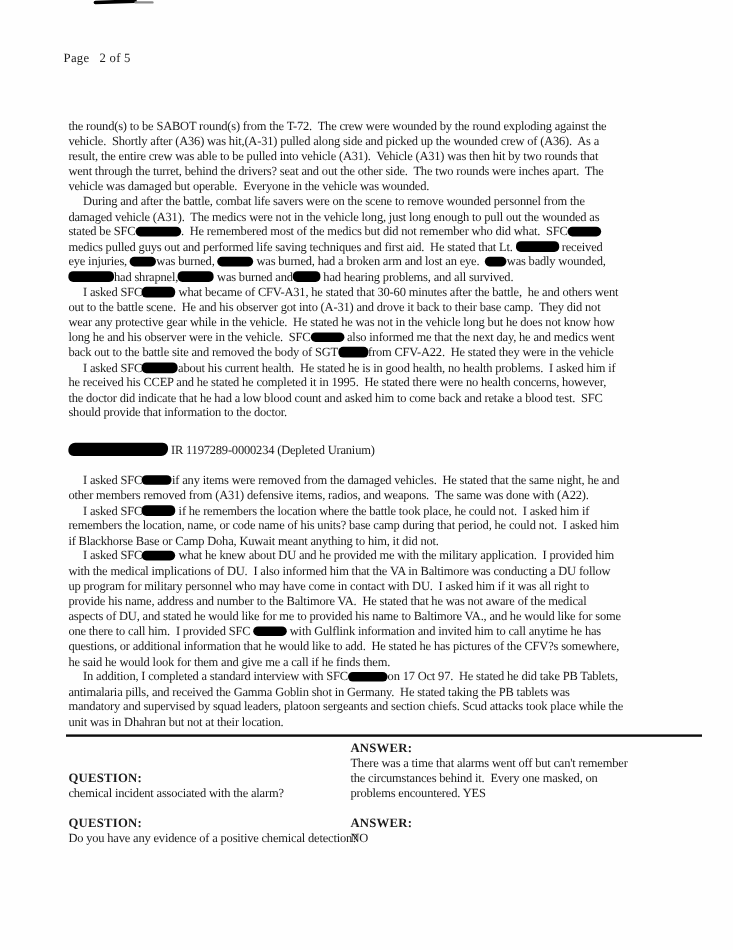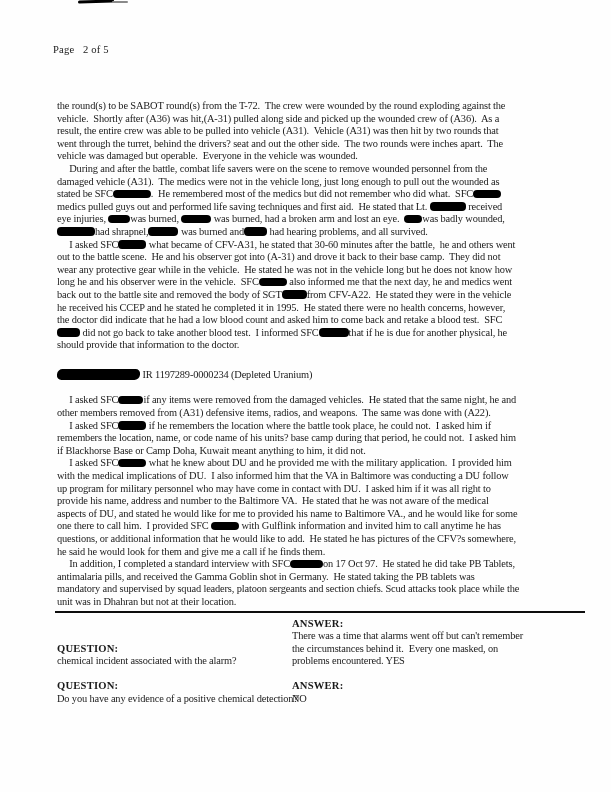--- a/index.html
+++ b/index.html
@@ -82,23 +82,23 @@
           <div class="line"><span class="redact" style="width: 38px;"></span>had shrapnel,<span class="redact" style="width: 30px;"></span> was burned and<span class="redact" style="width: 23px;"></span> had hearing problems, and all survived.</div>
         </div>
         <div class="block block-para">
           <div class="line">     I asked SFC<span class="redact" style="width: 28px;"></span> what became of CFV-A31, he stated that 30-60 minutes after the battle,  he and others went</div>
           <div class="line">out to the battle scene.  He and his observer got into (A-31) and drove it back to their base camp.  They did not</div>
           <div class="line">wear any protective gear while in the vehicle.  He stated he was not in the vehicle long but he does not know how</div>
           <div class="line">long he and his observer were in the vehicle.  SFC<span class="redact" style="width: 28px;"></span> also informed me that the next day, he and medics went</div>
           <div class="line">back out to the battle site and removed the body of SGT<span class="redact" style="width: 25px;"></span>from CFV-A22.  He stated they were in the vehicle</div>
         </div>
         <div class="block block-para">
+          <div class="line">     I asked SFC<span class="redact" style="width: 30px;"></span>about his current health.  He stated he is in good health, no health problems.  I asked him if</div>
           <div class="line">he received his CCEP and he stated he completed it in 1995.  He stated there were no health concerns, however,</div>
           <div class="line">the doctor did indicate that he had a low blood count and asked him to come back and retake a blood test.  SFC</div>
-          <div class="line"><span class="redact" style="width: 23px;"></span> did not go back to take another blood test.  I informed SFC<span class="redact" style="width: 30px;"></span>that if he is due for another physical, he</div>
           <div class="line">should provide that information to the doctor.</div>
         </div>
         <div class="block block-heading">
           <div class="line"><span class="redact" style="width: 83px;"></span> IR 1197289-0000234 (Depleted Uranium)</div>
         </div>
         <div class="block block-para">
           <div class="line">     I asked SFC<span class="redact" style="width: 25px;"></span>if any items were removed from the damaged vehicles.  He stated that the same night, he and</div>
           <div class="line">other members removed from (A31) defensive items, radios, and weapons.  The same was done with (A22).</div>
         </div>
         <div class="block block-para">

